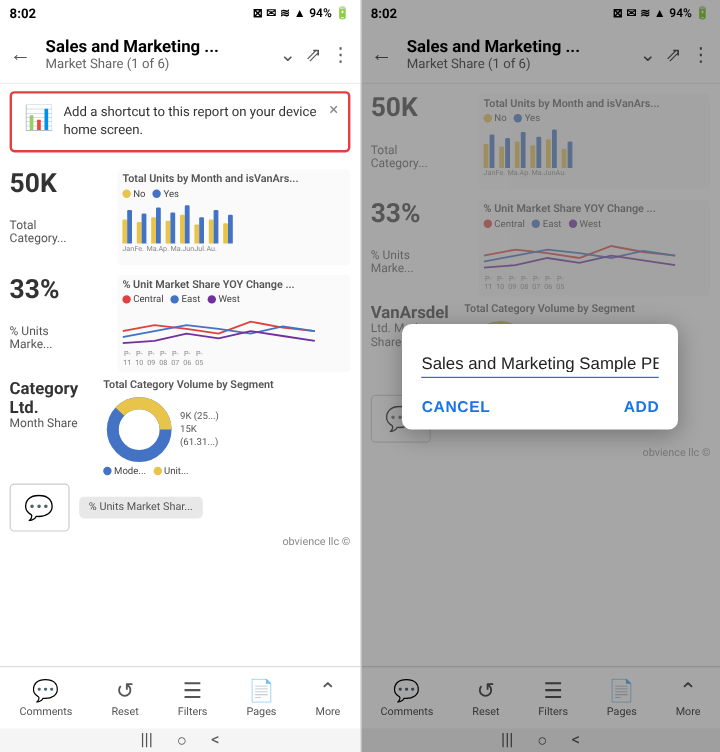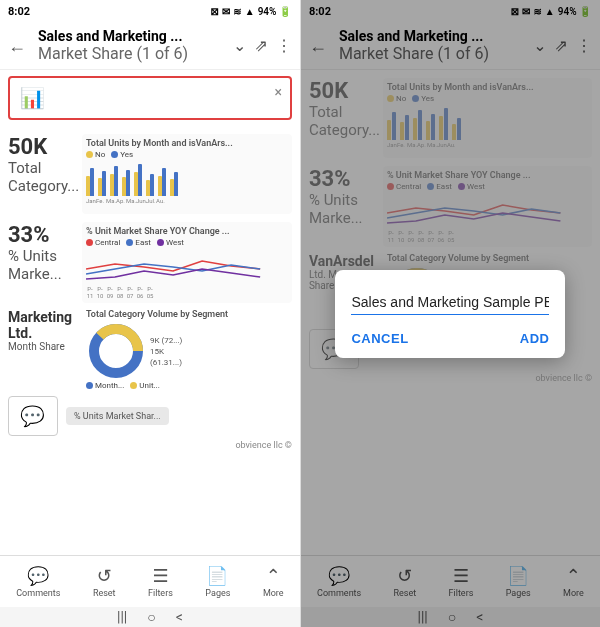--- a/index.html
+++ b/index.html
@@ -47,21 +47,21 @@
       background: #fff;
       display: flex;
       align-items: center;
       padding: 0 8px;
       gap: 6px;
       border-bottom: 1px solid #eee;
     }
     .header-back { font-size: 18px; color: #555; cursor: pointer; width: 24px; }
     .header-title-area { flex: 1; }
     .header-title { font-size: 14px; font-weight: 700; color: #000; }
-    .header-subtitle { font-size: 16px; color: #666; }
+    .header-subtitle { font-size: 11px; color: #666; }
     .header-icons { display: flex; gap: 8px; align-items: center; }
     .header-icon { font-size: 16px; color: #555; cursor: pointer; }
 
     
     .banner {
       background: #fff;
       border: 2px solid #e04040;
       margin: 6px 8px;
       padding: 8px 10px;
       display: flex;
@@ -80,31 +80,31 @@
       overflow: hidden;
       padding: 4px 0;
       display: flex;
       flex-direction: column;
       gap: 0;
     }
 
     
     .chart-row {
       display: flex;
-      gap: 4px;
+      gap: 20px;
       padding: 4px 8px;
       justify-content: center;
     }
 
     .big-metric {
       width: 70px;
       flex-shrink: 0;
     }
     .metric-value { font-size: 22px; font-weight: 700; color: #333; }
-    .metric-label { font-size: 15px; color: #555; }
+    .metric-label { font-size: 10px; color: #555; margin-top: 17px; }
 
     .chart-card {
       flex: 1;
       background: #fafafa;
       border-radius: 4px;
       padding: 4px;
       min-height: 80px;
     }
     .chart-title { font-size: 9px; color: #555; font-weight: 600; margin-bottom: 2px; }
     .legend { display: flex; gap: 6px; margin-bottom: 2px; }
@@ -273,20 +273,21 @@
     </div>
     <div class="header-icons">
       <span class="header-icon">⌄</span>
       <span class="header-icon">⇗</span>
       <span class="header-icon">⋮</span>
     </div>
   </div>
 
   <div class="banner">
     <span class="banner-icon">📊</span>
+    <span class="banner-text">Add a shortcut to this report on your device home screen.</span>
     <span class="banner-close">×</span>
   </div>
 
   <div class="content-area">
 
     <div class="chart-row">
       <div class="big-metric">
         <div class="metric-value">50K</div>
         <div class="metric-label">Total Category...</div>
       </div>
@@ -392,41 +393,41 @@
           <span class="x-label">P-08</span>
           <span class="x-label">P-07</span>
           <span class="x-label">P-06</span>
           <span class="x-label">P-05</span>
         </div>
       </div>
     </div>
 
     <div class="full-row">
       <div class="big-text-area">
-        <div class="big-company">Marketing Ltd.</div>
+        <div class="big-company">Category Ltd.</div>
         <div class="big-company-sub">Month Share</div>
       </div>
       <div class="donut-section">
         <div class="donut-title">Total Category Volume by Segment</div>
         <div class="donut-wrapper">
           <svg width="60" height="60" viewBox="0 0 60 60">
             <circle cx="30" cy="30" r="22" fill="none" stroke="#4472c4" stroke-width="10" stroke-dasharray="138 0"></circle>
             <circle cx="30" cy="30" r="22" fill="none" stroke="#e8c44a" stroke-width="10" stroke-dasharray="53 85" stroke-dashoffset="-85"></circle>
             <circle cx="30" cy="30" r="16" fill="white"></circle>
           </svg>
           <div class="donut-legend">
-            <div style="font-size:8px;color:#555">9K (72...)</div>
+            <div style="font-size:8px;color:#555">9K (25...)</div>
             <div style="font-size:8px;color:#555">15K</div>
             <div style="font-size:8px;color:#555">(61.31...)</div>
           </div>
         </div>
         <div class="legend">
           <span class="legend-item">
               <span class="dot" style="background:#4472c4"></span>
-              <span>Month...</span>
+              <span>Mode...</span>
             </span>
           <span class="legend-item">
               <span class="dot" style="background:#e8c44a"></span>
               <span>Unit...</span>
             </span>
         </div>
       </div>
     </div>
 
     <div class="footer-section">

